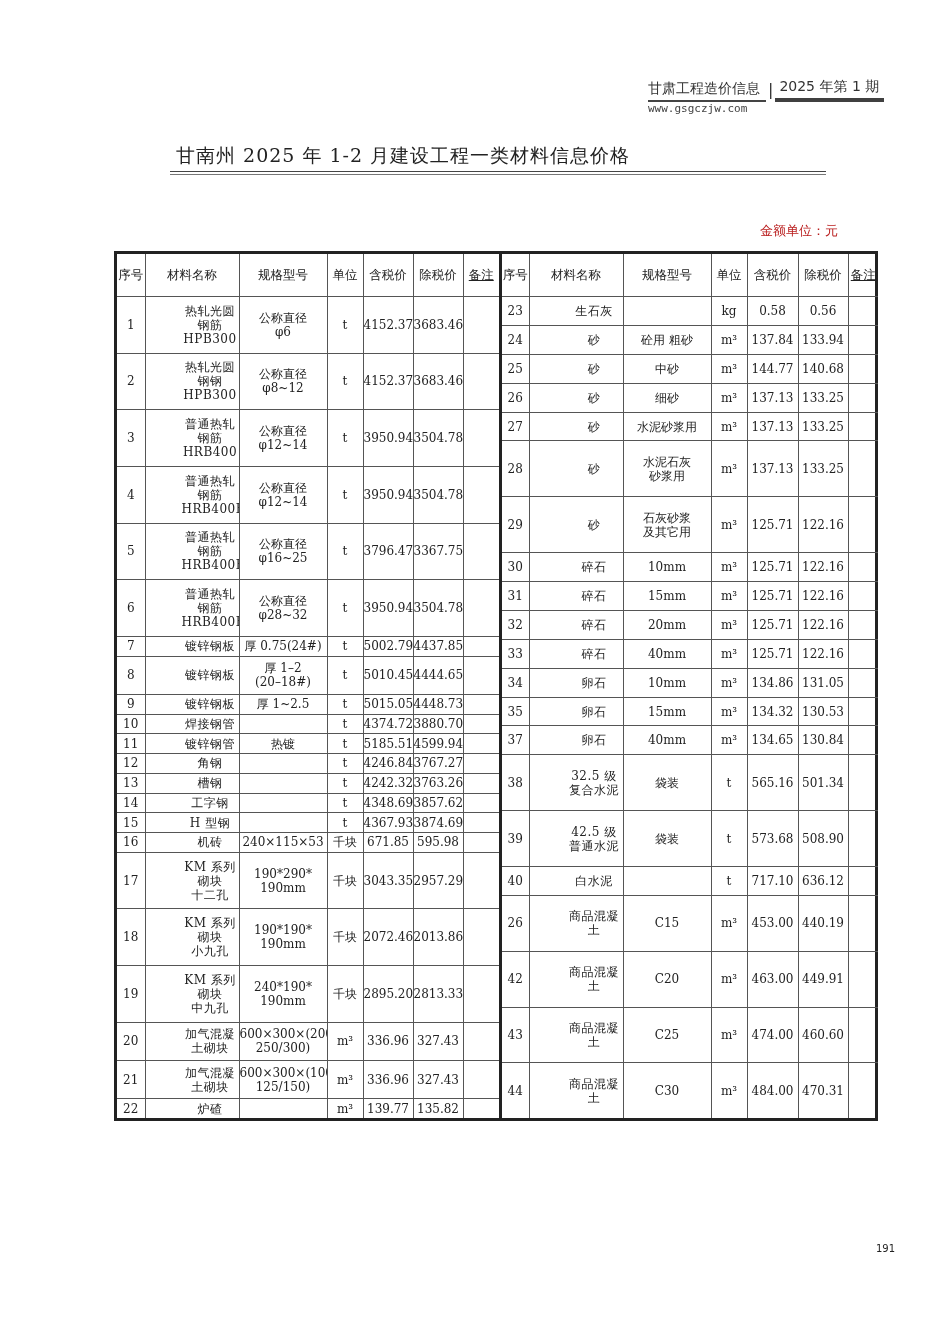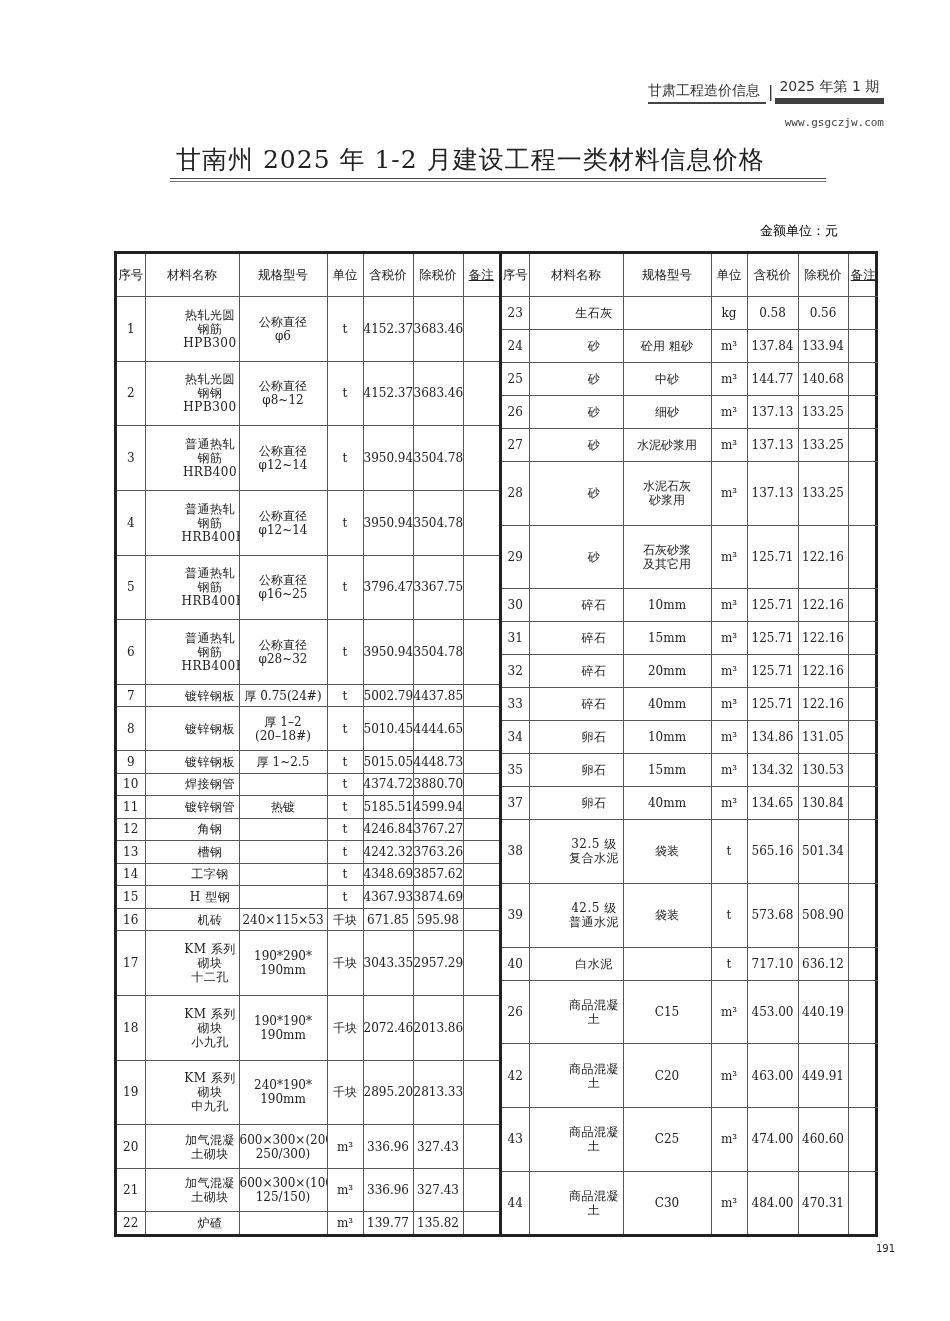--- a/index.html
+++ b/index.html
@@ -1,28 +1,28 @@
 <!DOCTYPE html>
 <html><head>
 <meta charset="utf-8">
 <style>
   html, body { margin: 0; padding: 0; background: #ffffff; }
   body { width: 950px; height: 1321px; position: relative; overflow: hidden; color: #222; font-family: "DejaVu Serif", "Liberation Serif", serif; }
   .header-right { position: absolute; left: 648px; top: 78px; width: 236px; }
   .hdr-line { display: flex; align-items: flex-end; font-family: "DejaVu Sans", "Liberation Sans", sans-serif; font-size: 14px; color: #333; }
   .hdr-pub { border-bottom: 2px solid #444; padding-bottom: 2px; padding-right: 6px; }
   .hdr-sep { font-size: 16px; color: #333; margin: 0 2px; line-height: 16px; padding-bottom: 4px; }
-  .hdr-issue { border-bottom: 6px solid #404040; padding-bottom: 2px; padding-left: 4px; flex: 1; }
-  .hdr-url { text-align: right; font-family: "DejaVu Sans Mono", "Liberation Mono", monospace; font-size: 11px; color: #444; margin-top: 12px; }
+  .hdr-issue { border-bottom: 4px solid #404040; padding-bottom: 2px; padding-left: 4px; flex: 1; }
+  .hdr-url { font-family: "DejaVu Sans Mono", "Liberation Mono", monospace; font-size: 11px; color: #444; margin-top: 0; }
   .title-wrap { position: absolute; left: 170px; top: 143px; width: 656px; }
-  .title { font-family: "DejaVu Serif", "Liberation Serif", serif; font-size: 25px; color: #222; text-align: left; letter-spacing: 1px; padding-left: 6px; white-space: nowrap; }
+  .title { font-family: "DejaVu Serif", "Liberation Serif", serif; font-size: 19px; color: #222; text-align: left; letter-spacing: 1px; padding-left: 6px; white-space: nowrap; }
   .title-rule1 { height: 1px; background: #444; margin-top: 2px; }
   .title-rule2 { height: 1px; background: #777; margin-top: 2px; }
-  .unit-label { position: absolute; right: 112px; top: 222px; font-size: 13px; color: #000000; }
-  .tbl-wrap { position: absolute; left: 114px; top: 251px; width: 764px; height: 986px; border: 3px solid #222; box-sizing: border-box; display: flex; }
+  .unit-label { position: absolute; right: 112px; top: 222px; font-size: 13px; color: #b91c1c; }
+  .tbl-wrap { position: absolute; left: 114px; top: 251px; width: 764px; height: 870px; border: 3px solid #222; box-sizing: border-box; display: flex; }
   .half { height: 100%; }
   .half.left { border-right: 3px solid #222; }
   table { border-collapse: collapse; table-layout: fixed; height: 100%; }
   th, td { border: 1px solid #555; text-align: center; vertical-align: middle; font-size: 12px; line-height: 14px; padding: 0; color: #222; overflow: hidden; }
   th { font-family: "DejaVu Sans", "Liberation Sans", sans-serif; font-weight: normal; font-size: 12.5px; height: 42px; }
   td.seq { font-size: 12px; }
   td.name { letter-spacing: 0.5px; padding-left: 36px; }
   tr:first-child th { border-top: none; }
   tr:last-child td { border-bottom: none; }
   th:first-child, td:first-child { border-left: none; }

